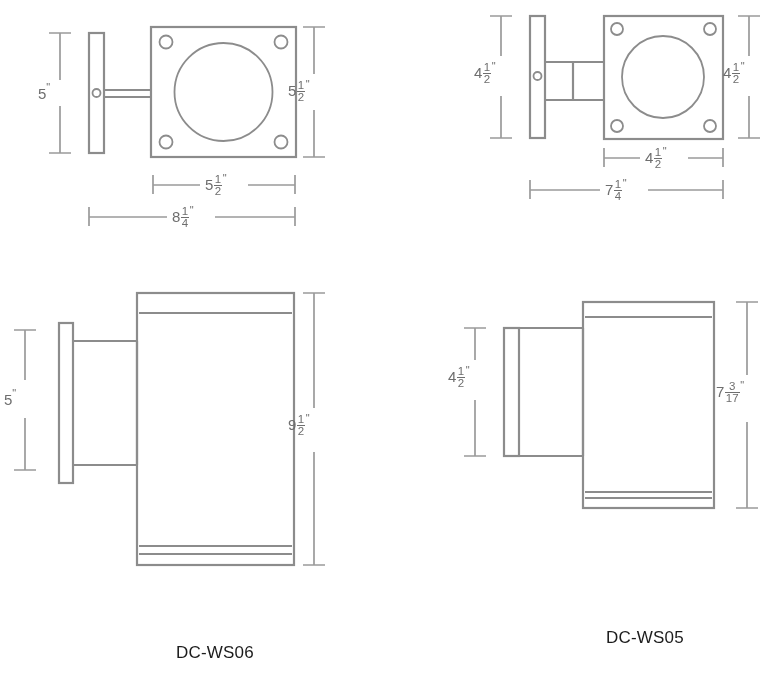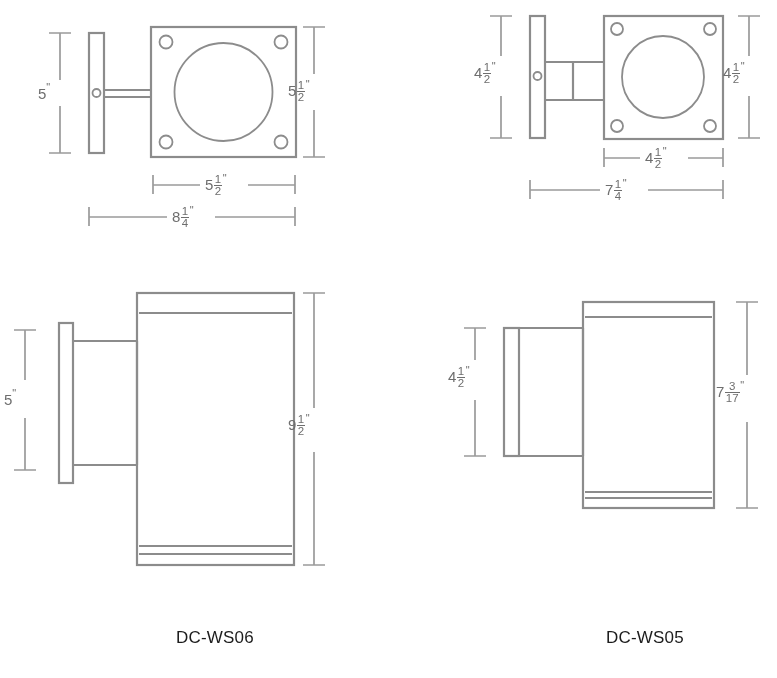--- a/index.html
+++ b/index.html
@@ -282,17 +282,17 @@
       </span><span class="inchmark">"</span>
   </div>
 
   <div class="dim-label" style="left:716px; top:381px;">
     <span class="whole">7</span><span class="frac">
         <span class="num">3</span>
         <span class="den">17</span>
       </span><span class="inchmark">"</span>
   </div>
 
-  <div class="part-label" style="left:176px; top:628px;">DC-WS06</div>
+  <div class="part-label" style="left:176px; top:643px;">DC-WS06</div>
 
   <div class="part-label" style="left:606px; top:628px;">DC-WS05</div>
 
 </div>
 
 </body></html>

